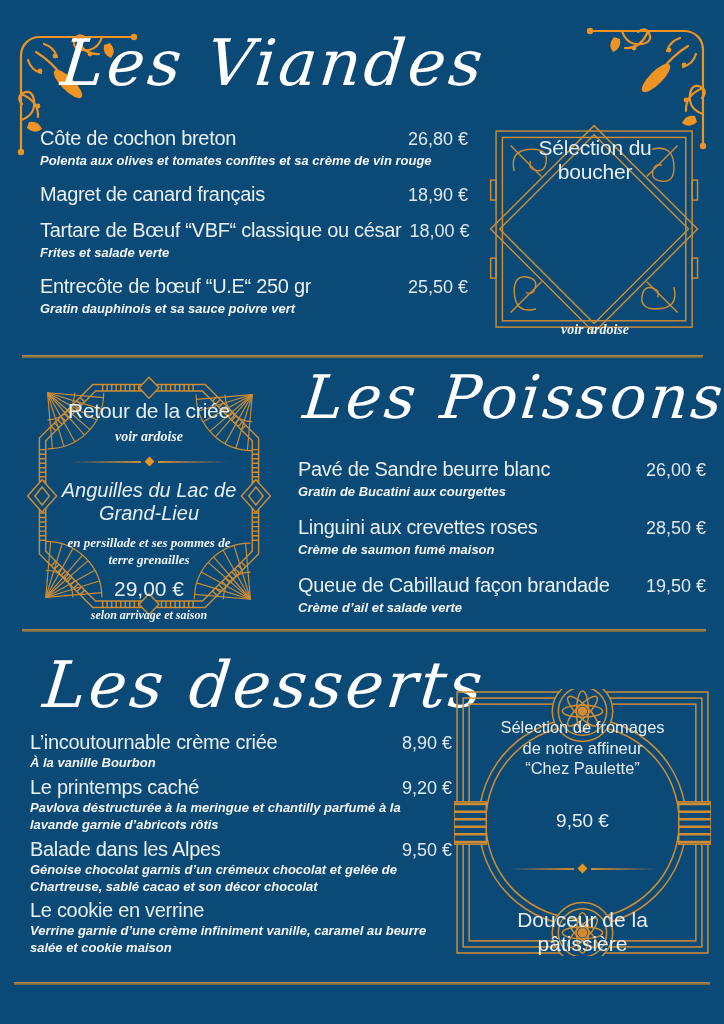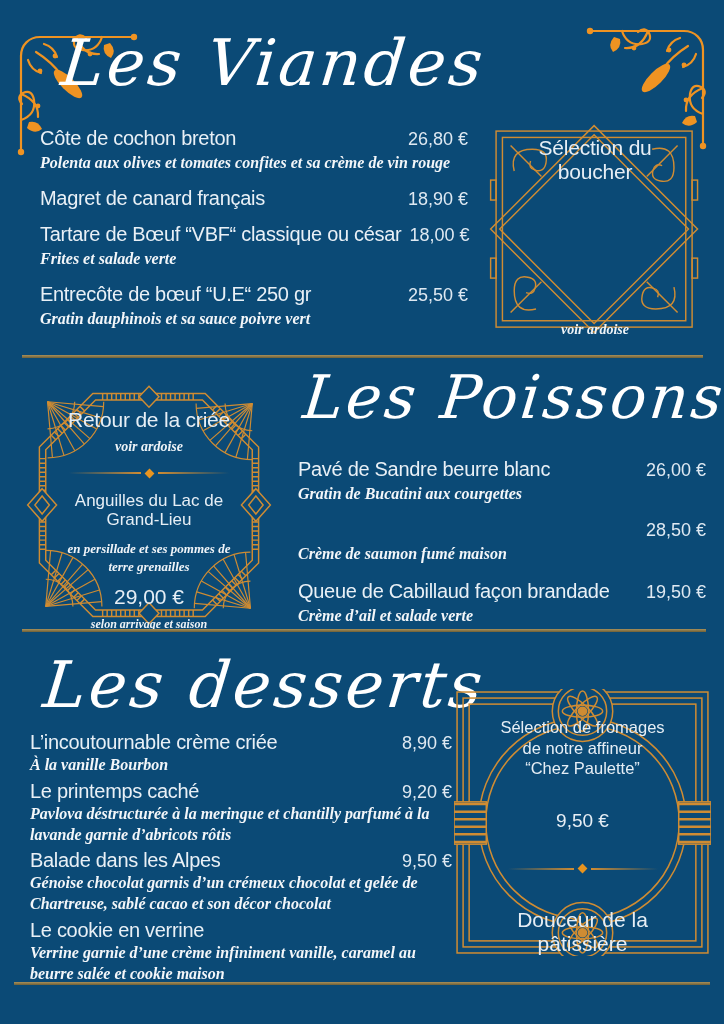--- a/index.html
+++ b/index.html
@@ -36,24 +36,24 @@
     text-align:center;
   }
   .mi-price {
     margin-left:auto;
     font-size:18px;
     color:#dfe9f2;
     white-space:nowrap;
     padding-left:8px;
   }
   .mi-desc {
-    font-family:Liberation Serif, serif;
+    font-family:Liberation Sans, sans-serif;
     font-style:italic;
     font-weight:700;
-    font-size:16px;
+    font-size:13px;
     line-height:1.3;
     color:#f3f6f9;
     margin-top:3px;
     max-width:98%;
   }
   .desserts .mi { margin-bottom:4px; }
   .desserts .mi-desc { margin-top:1px; }
 
   
   .hr {
@@ -75,21 +75,21 @@
     letter-spacing:-0.2px;
     color:#e6eef5;
     line-height:1.15;
   }
   .badge-note {
     font-family:"Liberation Serif", serif;
     font-style:italic; font-weight:700;
     font-size:14px; color:#eef3f7;
     margin-top:6px;
   }
-  .badge-dish { font-size:17px; line-height:1.15; color:#e6eef5; margin-top:9px; }
+  .badge-dish { font-size:20px; line-height:1.15; color:#e6eef5; margin-top:9px;font-style:italic; }
   .badge-dish-desc {
     font-family:"Liberation Serif", serif;
     font-style:italic; font-weight:700;
     font-size:13px; line-height:1.35; color:#f0f4f8; margin-top:5px;
   }
   .badge-price { font-size:21px; color:#e6eef5; margin-top:4px; }
   .badge-avail {
     font-family:"Liberation Serif", serif;
     font-style:italic; font-weight:700;
     font-size:12px; color:#eef3f7; margin-top:3px;
@@ -210,21 +210,21 @@
     </g>
   </svg>
   <div class="badge-content" style="padding-top:14px;">
     <div class="badge-title">Sélection du boucher</div>
     <div class="badge-note">voir ardoise</div>
   </div>
 </div>
 
 <div class="abs hr" style="left:22px; top:355px; width:681px;"></div>
 
-<div class="abs badge-box" style="left:24px; top:378px; width:250px; height:254px;">
+<div class="abs badge-box" style="left:24px; top:369px; width:250px; height:254px;">
   <svg viewBox="-14 -6 276 264">
     <g fill="none" stroke="#cf8c33" stroke-width="1.6">
       <path d="M62 3 H186 L245 62 V190 L186 249 H62 L3 190 V62 Z"></path>
       <path d="M65 10 H183 L238 65 V187 L183 242 H65 L10 187 V65 Z"></path>
       <line x1="72" y1="6.5" x2="176" y2="6.5" stroke-width="7" stroke-dasharray="1.6 3.4"></line>
       <line x1="72" y1="245.5" x2="176" y2="245.5" stroke-width="7" stroke-dasharray="1.6 3.4"></line>
       <line x1="6.5" y1="74" x2="6.5" y2="178" stroke-width="7" stroke-dasharray="1.6 3.4"></line>
       <line x1="241.5" y1="74" x2="241.5" y2="178" stroke-width="7" stroke-dasharray="1.6 3.4"></line>
       <line x1="18" y1="52" x2="52" y2="18" stroke-width="7" stroke-dasharray="1.6 3.4"></line>
       <line x1="196" y1="18" x2="230" y2="52" stroke-width="7" stroke-dasharray="1.6 3.4"></line>
@@ -275,20 +275,21 @@
     <div class="mi" style="margin-bottom:15px;">
       <div class="mi-head">
         <span class="mi-name">Pavé de Sandre beurre blanc</span>
         <span class="mi-price">26,00 €</span>
       </div>
       <div class="mi-desc">Gratin de Bucatini aux courgettes</div>
     </div>
 
     <div class="mi" style="margin-bottom:15px;">
       <div class="mi-head">
+        <span class="mi-name">Linguini aux crevettes roses</span>
         <span class="mi-price">28,50 €</span>
       </div>
       <div class="mi-desc">Crème de saumon fumé maison</div>
     </div>
 
     <div class="mi" style="margin-bottom:15px;">
       <div class="mi-head">
         <span class="mi-name">Queue de Cabillaud façon brandade</span>
         <span class="mi-price">19,50 €</span>
       </div>

